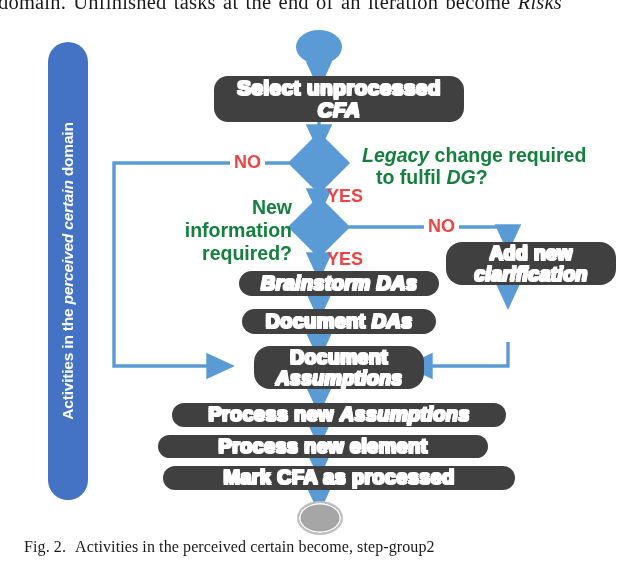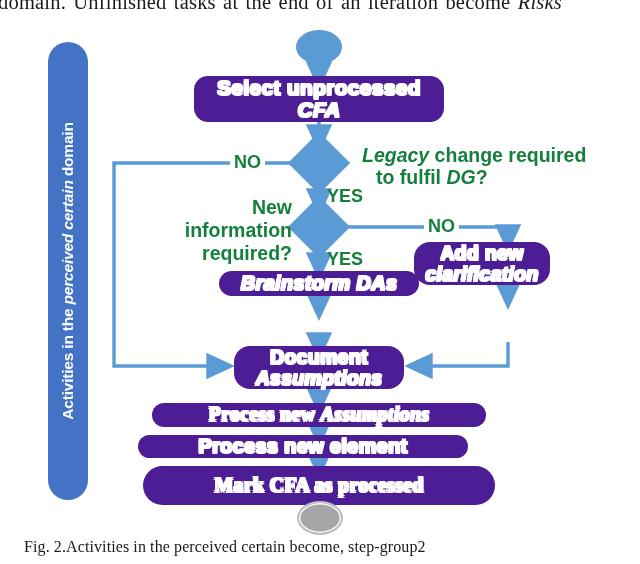--- a/index.html
+++ b/index.html
@@ -23,21 +23,21 @@
     left:-2px; top:-9px;
     font-size:20.5px;
     letter-spacing:0.2px;
     word-spacing:2px;
   }
   #fig-caption{
     left:24px; top:538px;
     font-size:16px;
     letter-spacing:0.1px;
   }
-  #fig-caption .cap-label{}
+  #fig-caption .cap-label{margin-right:9px;}
 
   
   #swimlane{
     position:absolute;
     left:48px; top:42px;
     width:40px; height:458px;
     background:#4472C4;
     border-radius:20px;
   }
   #swimlane-label{
@@ -61,27 +61,28 @@
     position:absolute;
     box-sizing:border-box;
     display:flex;
     align-items:center;
     justify-content:center;
     text-align:center;
     color:#ffffff;
     font-weight:bold;
     line-height:1.06;
     border-radius:999px;
-    background:#4c1d95;
+    background:#404040;
     text-shadow:
       -1.1px -1.1px 0 #ffffff,
        1.1px -1.1px 0 #ffffff,
       -1.1px  1.1px 0 #ffffff,
        1.1px  1.1px 0 #ffffff;
     letter-spacing:0.3px;
+    margin-left:20px;
   }
   .node .lbl{position:relative;z-index:2;padding:0 8px;}
   .node i{font-style:italic;}
 
   .act-big{font-size:21px;border-radius:14px;}
   .act-pill{font-size:20px;}
   .act-two{font-size:19.5px;border-radius:16px;}
 
   
   #start-node{
@@ -110,21 +111,21 @@
   
   .flow-text{
     position:absolute;
     color:#15803d;
     font-weight:bold;
     white-space:nowrap;
   }
   .flow-text i{font-style:italic;}
   .edge-label{
     position:absolute;
-    color:#15803d;
+    color:#ef4444;
     font-weight:bold;
     font-size:18px;
     white-space:nowrap;
   }
   #q1-text{left:362px;top:144px;font-size:19.5px;line-height:1.15;text-align:left;}
   #q1-text .ln2{display:block;text-align:left;padding-left:14px;}
   #q2-text{left:142px;top:196px;font-size:19.5px;line-height:1.18;text-align:right;width:150px;}
 </style>
 </head>
 <body>
@@ -202,45 +203,48 @@
   <div class="flow-text" id="q2-text">
     <span>New</span><br>
     <span>information</span><br>
     <span>required?</span>
   </div>
 
   <div class="node act-pill" style="left:219px;top:271px;width:200px;height:25px;">
     <div class="lbl"><i>Brainstorm DAs</i></div>
   </div>
 
-
-  <div class="node act-two" style="left:414px;top:242px;width:136px;height:43px;">
+  <div class="node act-pill" style="left:222px;top:309px;width:194px;height:25px;">
+    <div class="lbl"><span>Document </span><i>DAs</i></div>
+  </div>
+
+  <div class="node act-two" style="left:426px;top:242px;width:170px;height:43px;">
     <div class="lbl">
       <span>Add new</span><br>
       <i>clarification</i>
     </div>
   </div>
 
 
   <div class="node act-two" style="left:234px;top:346px;width:170px;height:43px;">
     <div class="lbl">
       <span>Document</span><br>
       <i>Assumptions</i>
     </div>
   </div>
 
-  <div class="node act-pill" style="left:152px;top:403px;width:334px;height:24px;font-family:Liberation Serif, serif;">
+  <div class="node act-pill" style="left:152px;top:403px;width:334px;height:24px;">
     <div class="lbl"><span>Process new </span><i>Assumptions</i></div>
   </div>
 
   <div class="node act-pill" style="left:138px;top:435px;width:330px;height:23px;">
     <div class="lbl"><span>Process new element</span></div>
   </div>
 
-  <div class="node act-pill" style="left:143px;top:466px;width:352px;height:39px;font-family:Liberation Serif, serif;">
+  <div class="node act-pill" style="left:143px;top:466px;width:352px;height:24px;">
     <div class="lbl"><span>Mark CFA as processed</span></div>
   </div>
 
   <div id="end-node"></div>
 
   <div class="paper-text" id="fig-caption">
     <span class="cap-label">Fig. 2.</span><span>Activities in the perceived certain become, step-group2</span>
   </div>
 
 </div>

